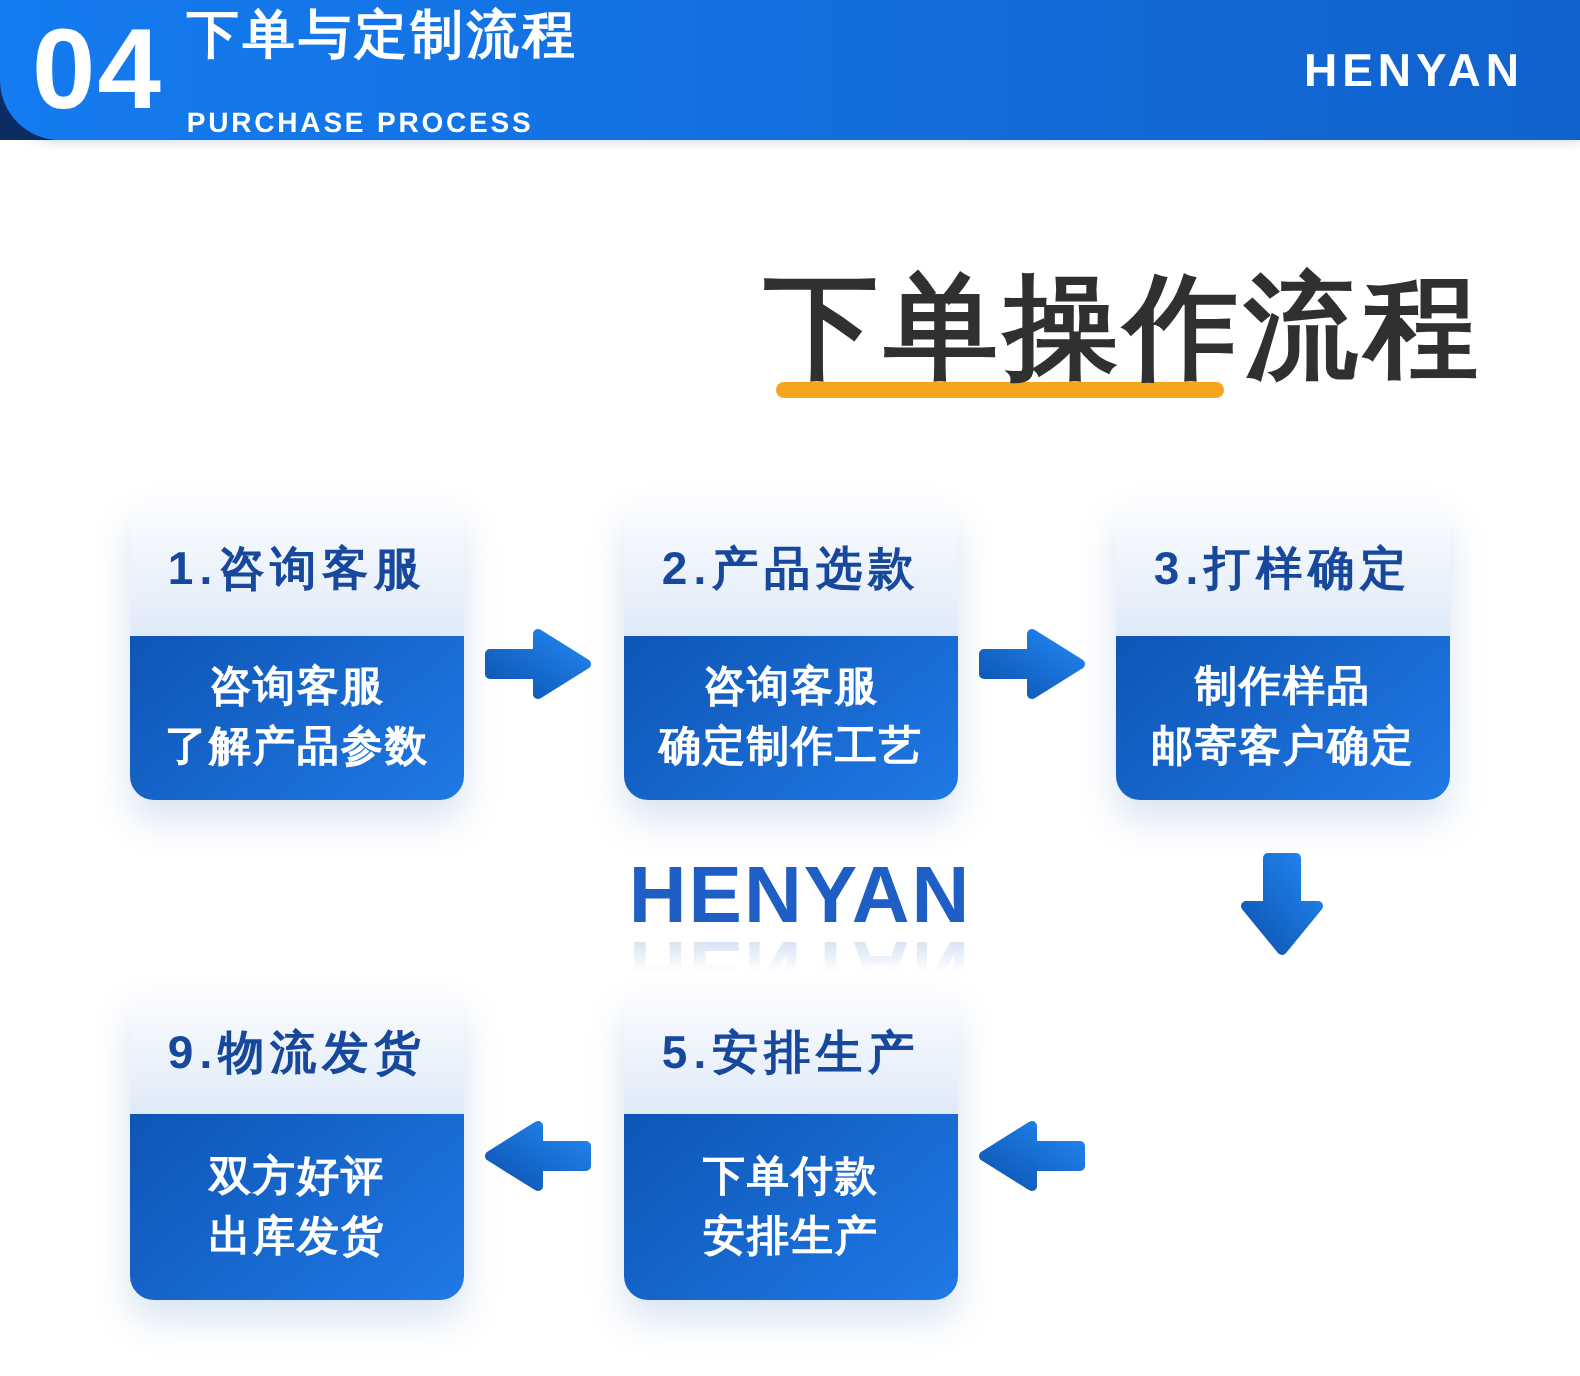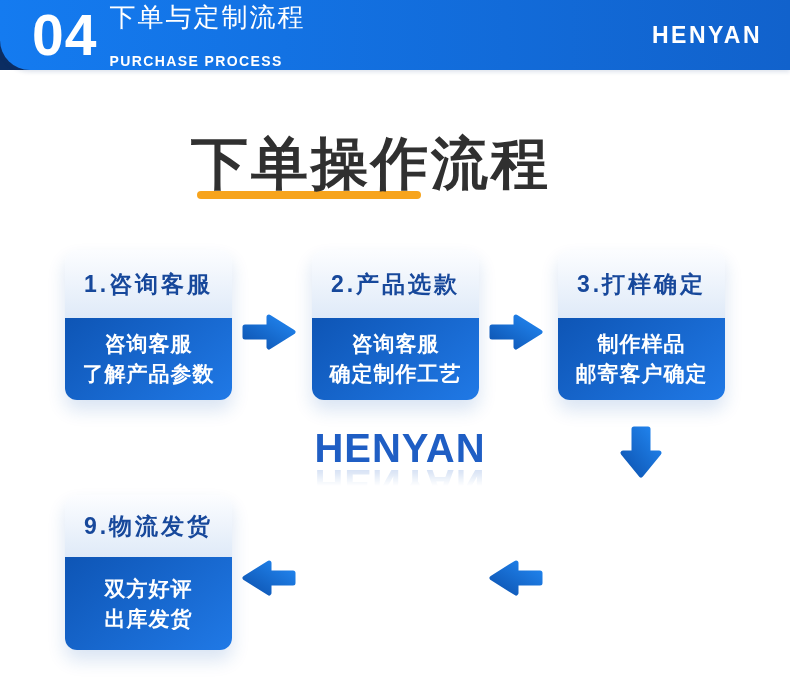--- a/index.html
+++ b/index.html
@@ -19,33 +19,33 @@
   }
   .banner {
     position:absolute; left:0; top:0; width:790px; height:70px;
     background:linear-gradient(90deg,var(--banner-left,#147bf0) 0%,var(--banner-right,#1162cc) 100%);
     border-bottom-left-radius:30px;
     display:flex; align-items:center;
     box-shadow:0 2px 4px rgba(20,60,120,.14);
     z-index:2;
   }
   .banner-number {
-    font-size:57px; font-weight:800; color:#fff; margin-left:32px;
+    font-size:57px; font-weight:800; color:#fff; margin-left:16px;
     line-height:70px; letter-spacing:1px;
   }
   .banner-titles { margin-left:12px; color:#fff; margin-top:2px; }
-  .banner-title  { font-size:26px; font-weight:400; letter-spacing:2px; line-height:1.1; }
+  .banner-title  { font-size:26px; font-weight:700; letter-spacing:2px; line-height:1.1; }
   .banner-subtitle { font-size:14px; font-weight:600; letter-spacing:1.4px; margin-top:21px; }
   .banner-brand {
     margin-left:auto; margin-right:28px; color:#fff;
     font-size:23px; font-weight:800; letter-spacing:2.5px;
   }
 
   
-  .hero-title { position:absolute; top:126px; left:0; width:742px; text-align:center; z-index:2; }
+  .hero-title { position:absolute; top:126px; left:0; width:742px; text-align:right; z-index:2; }
   .hero-title .txt {
     position:relative; display:inline-block;
     font-size:57px; font-weight:900; color:var(--title-text,#303030); letter-spacing:3px;
   }
   .hero-underline {
     position:absolute; left:6px; bottom:4px; width:224px; height:8px;
     background:var(--underline-orange,#f7a41d); border-radius:4px; display:block;
   }
   .hero-title .txt .inner { position:relative; }
 
@@ -157,20 +157,27 @@
   </div>
 
   <div class="card r2" id="card6">
     <div class="head">9.物流发货</div>
     <div class="body">
       <span>双方好评</span>
       <span>出库发货</span>
     </div>
   </div>
 
+  <div class="card r2" id="card5">
+    <div class="head">5.安排生产</div>
+    <div class="body">
+      <span>下单付款</span>
+      <span>安排生产</span>
+    </div>
+  </div>
 
 
   <div class="arrow" id="arrow-r1">
     <svg width="58" height="42" viewBox="0 0 58 42">
       <path d="M5 16 H29 V6 L53 21 L29 36 V26 H5 Z" fill="url(#arrowGrad)" stroke="url(#arrowGrad)" stroke-width="5" stroke-linejoin="round"></path>
     </svg>
   </div>
   <div class="arrow" id="arrow-r2">
     <svg width="58" height="42" viewBox="0 0 58 42">
       <path d="M5 16 H29 V6 L53 21 L29 36 V26 H5 Z" fill="url(#arrowGrad)" stroke="url(#arrowGrad)" stroke-width="5" stroke-linejoin="round"></path>

